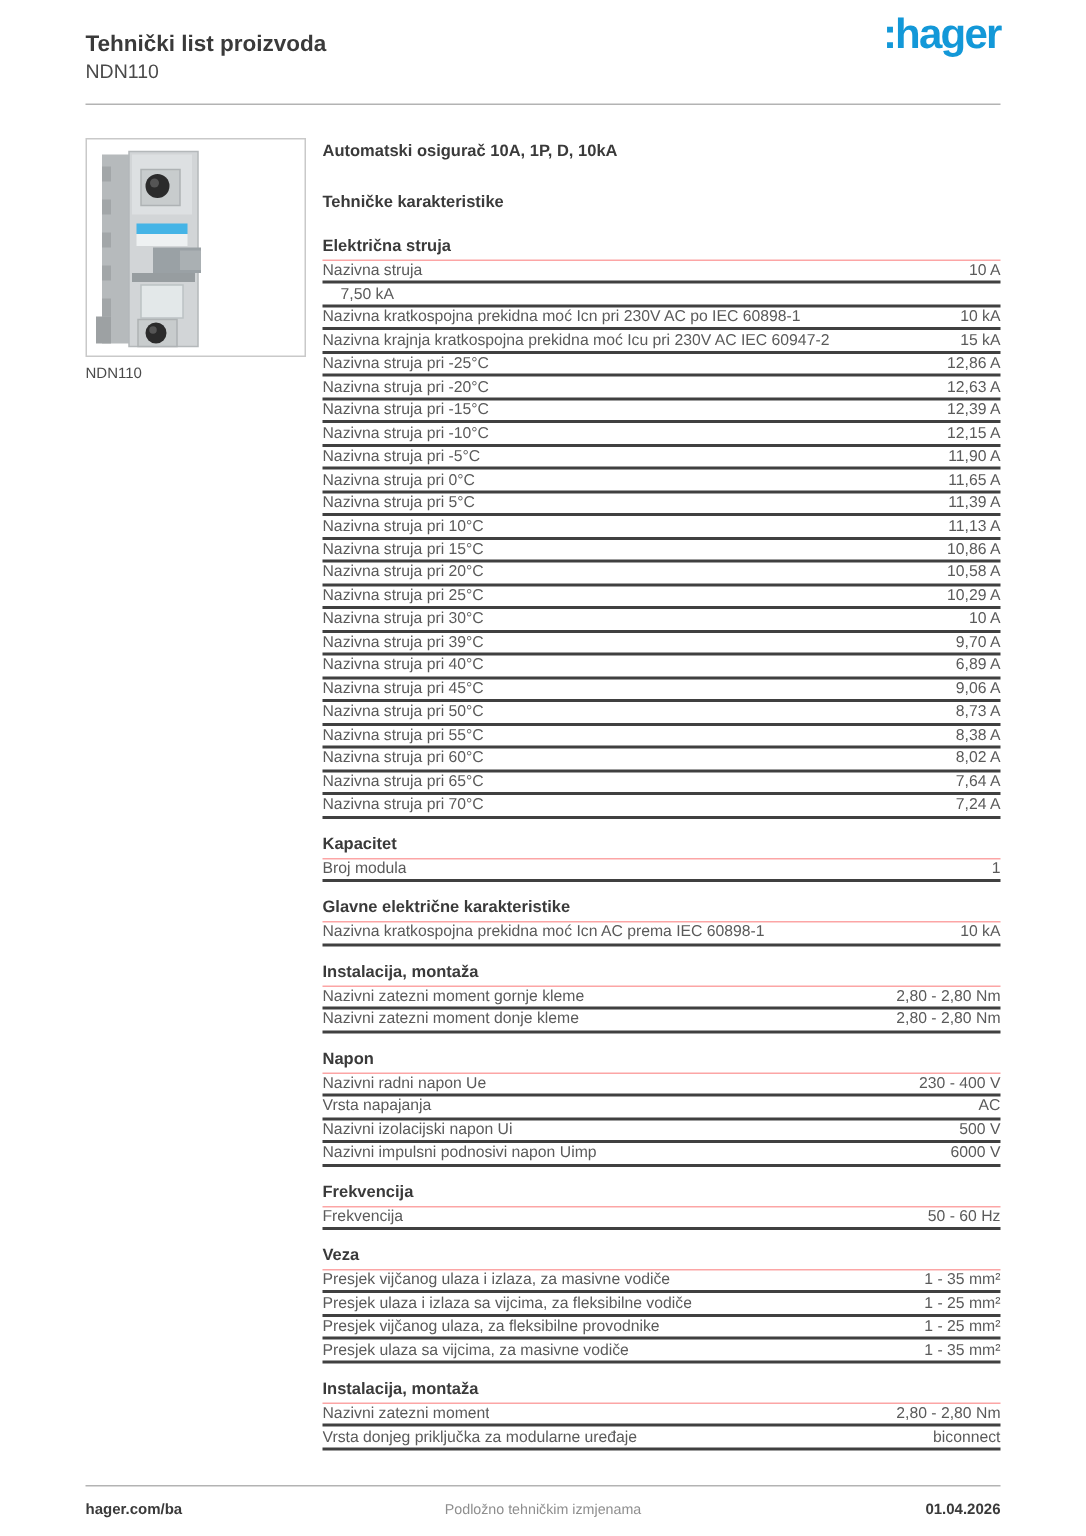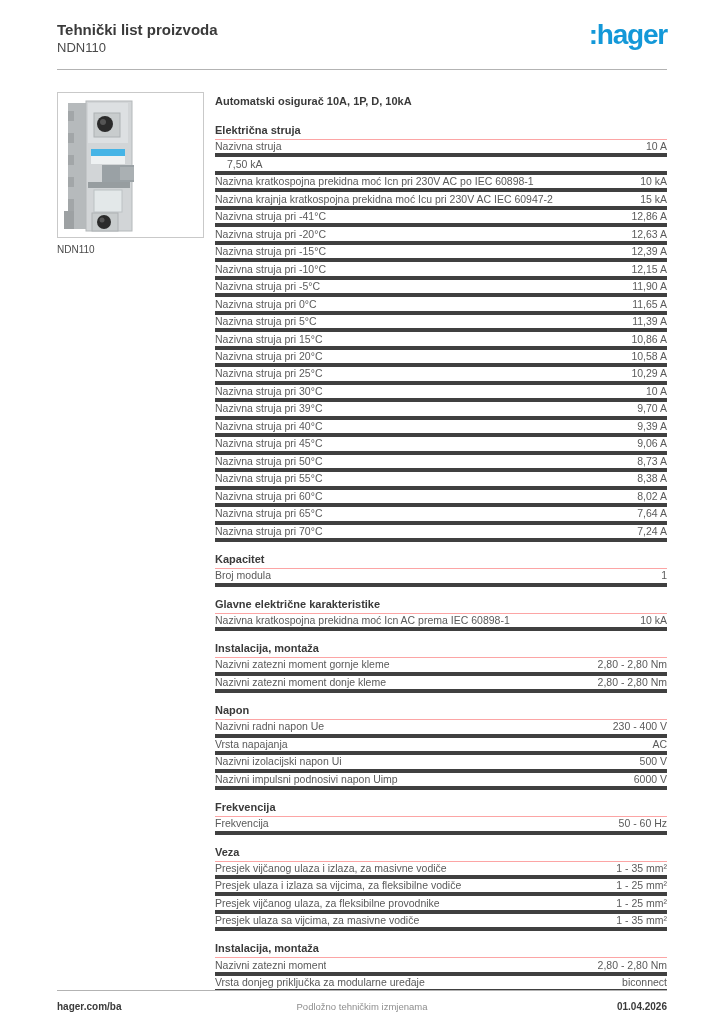--- a/index.html
+++ b/index.html
@@ -9,41 +9,41 @@
     position: relative; overflow: hidden;
     font-family: "Liberation Sans", sans-serif;
     color: #3c3c3c;
   }
   .page { padding: 0 57px; }
 
   
   .header { position: relative; padding-top: 21px; }
   .header-title { font-size: 15px; font-weight: bold; color: #3a3a3a; line-height: 18px; }
   .header-subtitle { font-size: 13px; color: #4a4a4a; line-height: 16px; margin-top: 1px; }
-  .logo { position: absolute; right: 0; top: 20px; font-size: 28px; font-weight: bold;
+  .logo { position: absolute; right: 0; top: 8px; font-size: 28px; font-weight: bold;
           letter-spacing: -1.2px; color: #1398d8; line-height: 30px; }
   .header-rule { border: 0; border-top: 1px solid #b3b3b3; margin-top: 13px; }
 
   
   .content { display: flex; margin-top: 22px; }
   .left-col { width: 148px; margin-right: 10px; flex-shrink: 0; }
   .image-box { width: 147px; height: 146px; border: 1px solid #c9c9c9; background: #fff; overflow: hidden; }
   .image-caption { font-size: 10px; color: #4a4a4a; margin-top: 6px; }
   .right-col { flex: 1; min-width: 0; }
 
   .product-title { font-size: 11px; font-weight: bold; color: #3a3a3a; line-height: 13px; margin-top: 3px; }
   .tech-heading  { font-size: 11px; font-weight: bold; color: #3a3a3a; line-height: 13px; margin-top: 21px; }
 
   
   .section { margin-top: 11px; }
   .section:first-of-type { margin-top: 16px; }
   .section-title { font-size: 11px; font-weight: bold; color: #3a3a3a;
                    line-height: 13px; padding-bottom: 2px; border-bottom: 1px solid #fca5a5; }
   .row { display: flex; justify-content: space-between; align-items: baseline;
-         border-bottom: 4px solid #404040; font-size: 10.5px; color: #5a5a5a;
+         border-bottom: 2px solid #404040; font-size: 10.5px; color: #5a5a5a;
          line-height: 11.3px; padding: 1.2px 0 1px 0; }
   .row-label { white-space: nowrap; overflow: hidden; }
   .row-value { white-space: nowrap; padding-left: 12px; text-align: right; }
 
   
   .footer { position: absolute; left: 57px; right: 57px; bottom: 12px;
             background: #fff; border-top: 1px solid #b3b3b3; padding-top: 10px;
             display: flex; justify-content: flex-start; align-items: baseline; }
   .footer-left  { font-size: 10px; font-weight: bold; color: #3a3a3a; width: 160px; }
   .footer-center{ font-size: 9.5px; color: #8e8e8e; flex: 1; text-align: center; }
@@ -94,40 +94,41 @@
           <rect x="34" y="120" width="26" height="18" fill="#c8cccd" stroke="#aeb2b4" stroke-width="1"></rect>
           <circle cx="46" cy="129" r="7" fill="#2b2b2b"></circle>
           <circle cx="44" cy="127" r="2.5" fill="#555"></circle>
         </svg>
       </div>
       <div class="image-caption">NDN110</div>
     </div>
 
     <div class="right-col">
       <div class="product-title">Automatski osigurač 10A, 1P, D, 10kA</div>
+      <div class="tech-heading">Tehničke karakteristike</div>
       <div id="sections-container">
           <div class="section">
             <div class="section-title">Električna struja</div>
             <div class="row">
               <span class="row-label">Nazivna struja</span>
               <span class="row-value">10 A</span>
             </div>
             <div class="row">
               <span class="row-value">7,50 kA</span>
             </div>
             <div class="row">
               <span class="row-label">Nazivna kratkospojna prekidna moć Icn pri 230V AC po IEC 60898-1</span>
               <span class="row-value">10 kA</span>
             </div>
             <div class="row">
               <span class="row-label">Nazivna krajnja kratkospojna prekidna moć Icu pri 230V AC IEC 60947-2</span>
               <span class="row-value">15 kA</span>
             </div>
             <div class="row">
-              <span class="row-label">Nazivna struja pri -41°C</span>
+              <span class="row-label">Nazivna struja pri -25°C</span>
               <span class="row-value">12,86 A</span>
             </div>
             <div class="row">
               <span class="row-label">Nazivna struja pri -20°C</span>
               <span class="row-value">12,63 A</span>
             </div>
             <div class="row">
               <span class="row-label">Nazivna struja pri -15°C</span>
               <span class="row-value">12,39 A</span>
             </div>
@@ -141,20 +142,24 @@
             </div>
             <div class="row">
               <span class="row-label">Nazivna struja pri 0°C</span>
               <span class="row-value">11,65 A</span>
             </div>
             <div class="row">
               <span class="row-label">Nazivna struja pri 5°C</span>
               <span class="row-value">11,39 A</span>
             </div>
             <div class="row">
+              <span class="row-label">Nazivna struja pri 10°C</span>
+              <span class="row-value">11,13 A</span>
+            </div>
+            <div class="row">
               <span class="row-label">Nazivna struja pri 15°C</span>
               <span class="row-value">10,86 A</span>
             </div>
             <div class="row">
               <span class="row-label">Nazivna struja pri 20°C</span>
               <span class="row-value">10,58 A</span>
             </div>
             <div class="row">
               <span class="row-label">Nazivna struja pri 25°C</span>
               <span class="row-value">10,29 A</span>
@@ -162,21 +167,21 @@
             <div class="row">
               <span class="row-label">Nazivna struja pri 30°C</span>
               <span class="row-value">10 A</span>
             </div>
             <div class="row">
               <span class="row-label">Nazivna struja pri 39°C</span>
               <span class="row-value">9,70 A</span>
             </div>
             <div class="row">
               <span class="row-label">Nazivna struja pri 40°C</span>
-              <span class="row-value">9,39 A</span>
+              <span class="row-value">6,89 A</span>
             </div>
             <div class="row">
               <span class="row-label">Nazivna struja pri 45°C</span>
               <span class="row-value">9,06 A</span>
             </div>
             <div class="row">
               <span class="row-label">Nazivna struja pri 50°C</span>
               <span class="row-value">8,73 A</span>
             </div>
             <div class="row">

